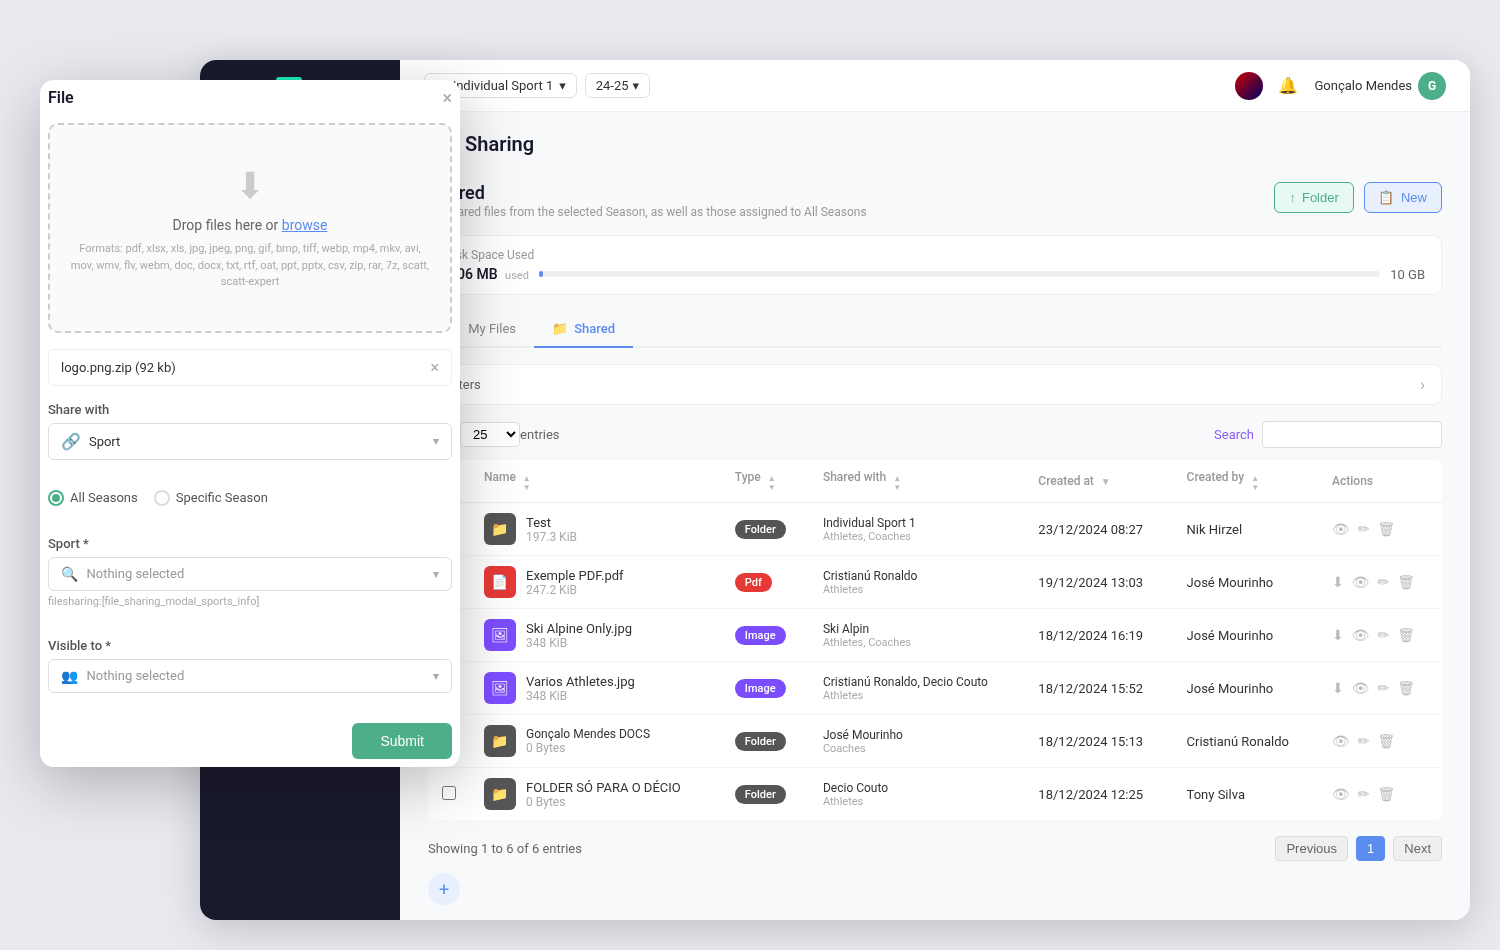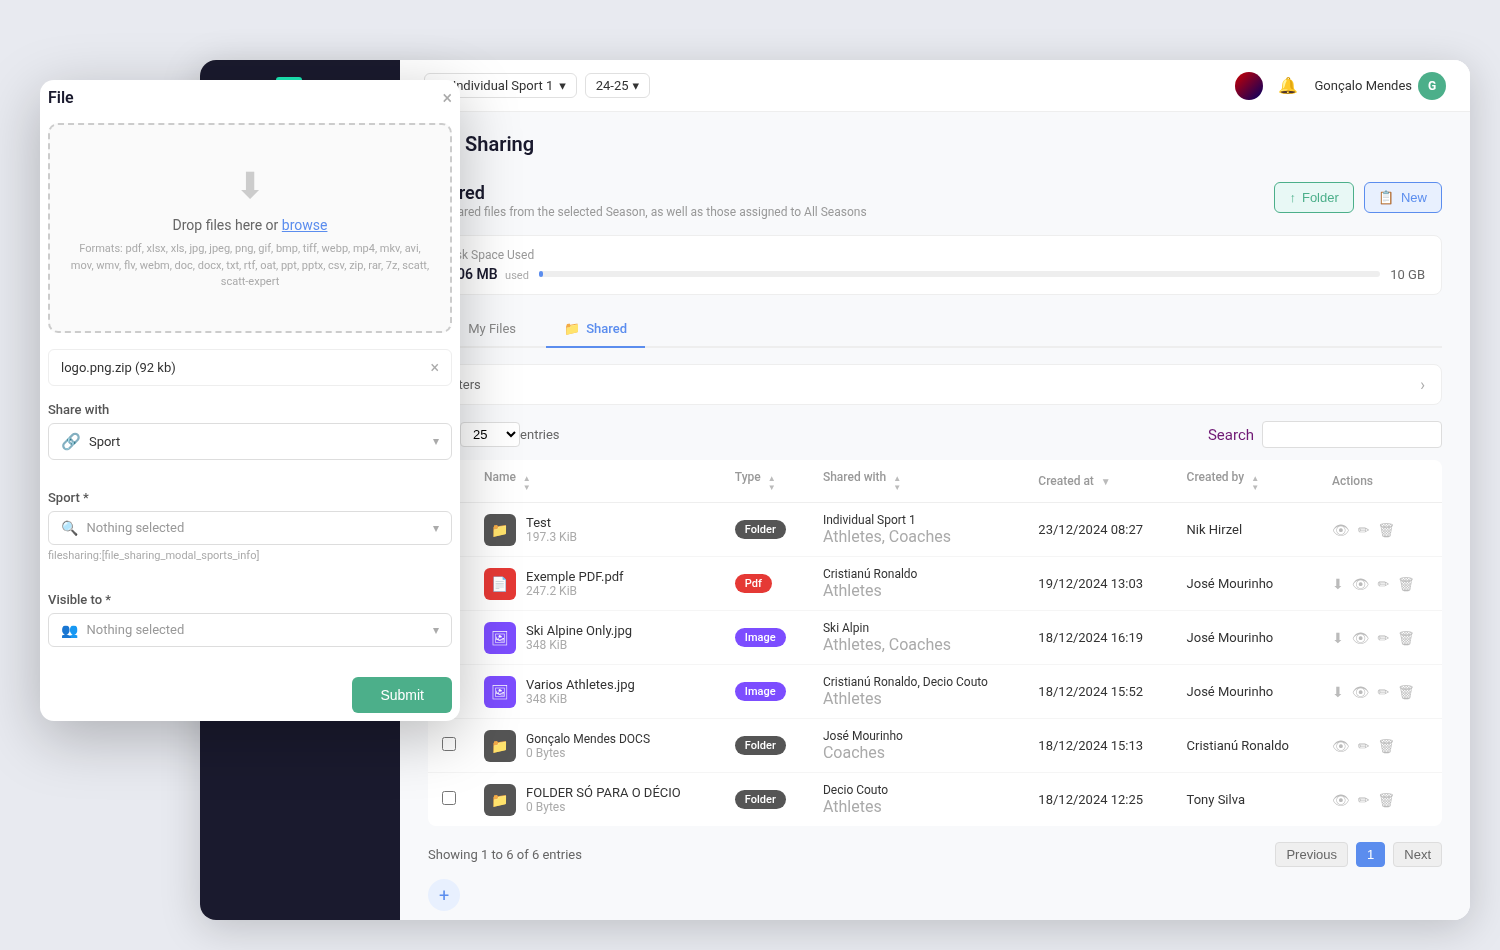--- a/index.html
+++ b/index.html
@@ -124,21 +124,21 @@
       background: #fff; border: 1px solid #eee; border-radius: 8px;
       padding: 12px 16px; margin-bottom: 16px;
     }
     .disk-label { font-size: 12px; color: #999; margin-bottom: 4px; }
     .disk-bar-row { display: flex; align-items: center; gap: 10px; }
     .disk-used { font-size: 14px; font-weight: 600; color: #1a1a2e; }
     .disk-bar { flex: 1; height: 6px; background: #eee; border-radius: 3px; }
     .disk-bar-fill { height: 100%; background: #5b8dee; border-radius: 3px; width: 0.5%; }
     .disk-total { font-size: 13px; color: #666; }
 
-    .tabs { display: flex; gap: 12px; border-bottom: 2px solid #eee; margin-bottom: 16px; }
+    .tabs { display: flex; gap: 0; border-bottom: 2px solid #eee; margin-bottom: 16px; }
     .tab {
       display: flex; align-items: center; gap: 6px;
       padding: 10px 18px; font-size: 13px; color: #888; cursor: pointer; border-bottom: 2px solid transparent; margin-bottom: -2px;
     }
     .tab.active { color: #5b8dee; border-bottom-color: #5b8dee; font-weight: 500; }
 
     .filters-row {
       display: flex; align-items: center; justify-content: space-between;
       padding: 10px 16px; background: #fff; border: 1px solid #eee; border-radius: 8px; margin-bottom: 16px; cursor: pointer;
     }
@@ -147,21 +147,21 @@
     .table-controls {
       display: flex; align-items: center; justify-content: space-between; margin-bottom: 12px;
     }
     .show-entries { display: flex; align-items: center; gap: 0; font-size: 13px; color: #666; }
     .entries-select {
       border: 1px solid #ddd; border-radius: 4px; padding: 3px 8px; font-size: 13px; background: #fff;
     }
     .search-box {
       display: flex; align-items: center; gap: 8px;
     }
-    .search-label { font-size: 15px; color: #701a75; }
+    .search-label { font-size: 13px; color: #8b5cf6; }
     .search-input {
       border: 1px solid #ddd; border-radius: 4px; padding: 5px 10px; font-size: 13px; width: 180px;
     }
 
     .file-table { width: 100%; border-collapse: collapse; background: #fff; border-radius: 8px; overflow: hidden; }
     .file-table th {
       padding: 10px 14px; text-align: left; font-size: 12px; color: #999; font-weight: 500;
       border-bottom: 1px solid #eee; white-space: nowrap;
     }
     .file-table td { padding: 10px 14px; font-size: 13px; color: #333; border-bottom: 1px solid #f5f5f5; vertical-align: middle; }
@@ -180,21 +180,21 @@
     .type-badge {
       display: inline-block; padding: 3px 10px; border-radius: 12px;
       font-size: 11px; font-weight: 500; color: #fff;
     }
     .type-badge.folder { background: #555; }
     .type-badge.pdf { background: #e53935; }
     .type-badge.image { background: #7c4dff; }
 
     .shared-with-cell { font-size: 12px; }
     .shared-with-main { color: #333; }
-    .shared-with-sub { color: #aaa; font-size: 16px; }
+    .shared-with-sub { color: #aaa; font-size: 11px; }
 
     .action-icons { display: flex; align-items: center; gap: 8px; }
     .action-icon { color: #bbb; font-size: 14px; cursor: pointer; }
 
     .table-footer {
       display: flex; align-items: center; justify-content: space-between;
       margin-top: 16px; font-size: 13px; color: #666;
     }
     .pagination { display: flex; align-items: center; gap: 8px; }
     .page-btn {
@@ -674,20 +674,32 @@
     <div class="form-group">
       <div class="form-label">Share with</div>
       <div class="share-with-select">
         <span class="share-with-icon">🔗</span>
         <span class="share-with-value">Sport</span>
         <span class="share-with-chevron">▾</span>
       </div>
     </div>
 
     <div class="form-group">
+      <div class="season-radios">
+        <label class="radio-option">
+          <div class="radio-circle checked">
+            <div class="radio-dot"></div>
+          </div>
+          <span>All Seasons</span>
+        </label>
+        <label class="radio-option">
+          <div class="radio-circle"></div>
+          <span>Specific Season</span>
+        </label>
+      </div>
     </div>
 
     <div class="form-group">
       <div class="form-label sport-required">Sport *</div>
       <div class="sport-dropdown">
         <span class="sport-icon">🔍</span>
         <span class="sport-value">Nothing selected</span>
         <span class="sport-chevron">▾</span>
       </div>
       <div class="sport-hint">filesharing:[file_sharing_modal_sports_info]</div>

